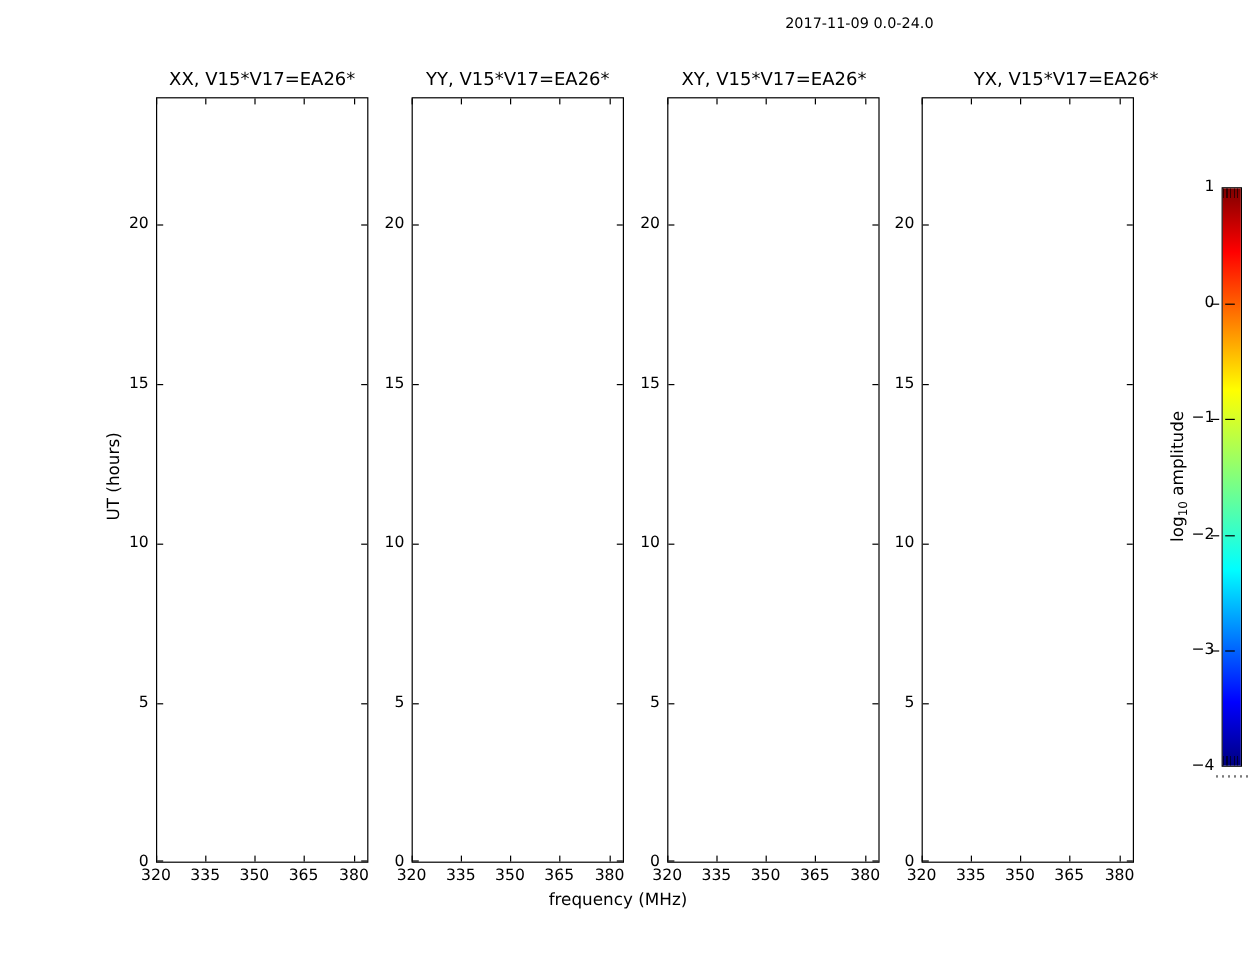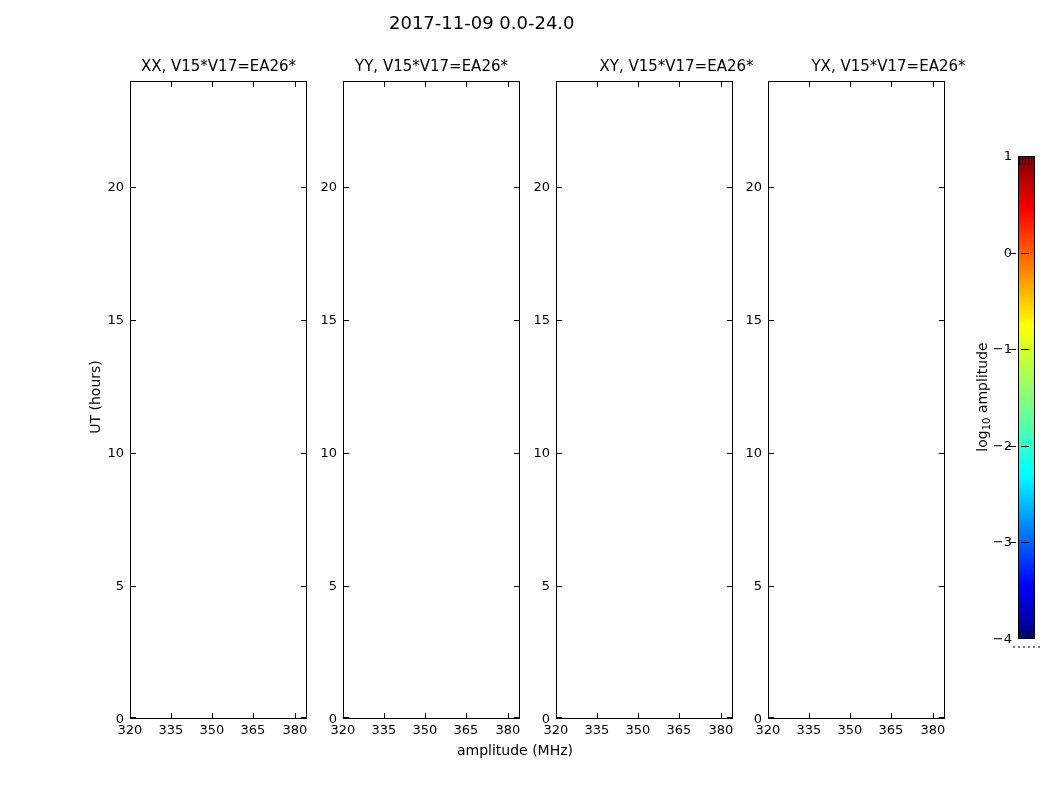--- a/index.html
+++ b/index.html
@@ -1,24 +1,24 @@
 <!DOCTYPE html>
 <html><head>
 <meta charset="utf-8">
 <style>
   html,body { margin:0; padding:0; background:#ffffff; }
   body { font-family:"DejaVu Sans","Liberation Sans",sans-serif; color:#000; }
   .fig { position:relative; width:1050px; height:800px; background:#fff; overflow:hidden; }
 
-  .fig-title { position:absolute; top:12px; left:389px; width:400px; text-align:left;
-               font-size:18px; white-space:nowrap; }
+  .fig-title { position:absolute; top:12px; left:378px; width:400px; text-align:right;
+               font-size:12px; white-space:nowrap; }
 
   .panel-title { position:absolute; top:57px; width:177px; text-align:center;
                  font-size:15px; white-space:nowrap; }
-  .pt0 { left:130px; } .pt1 { left:343px; } .pt2 { left:588px; } .pt3 { left:800px; }
+  .pt0 { left:130px; } .pt1 { left:343px; } .pt2 { left:545px;text-align:right; } .pt3 { left:800px; }
 
   .axes { position:absolute; border:1px solid #000; background:#fff; box-sizing:border-box; }
 
   .xticklab { position:absolute; top:722px; width:44px; margin-left:-22px; text-align:center;
               font-size:13px; line-height:15px; }
   .yticklab { position:absolute; width:34px; text-align:right; font-size:13px; line-height:16px; }
 
   .xlabel { position:absolute; top:742px; left:415px; width:200px; text-align:center;
             font-size:14px; white-space:nowrap; }
   .ylabel { position:absolute; left:95px; top:397px; transform:translate(-50%,-50%) rotate(-90deg);
@@ -170,21 +170,21 @@
       <div style="position: absolute; left: 939px; top: 453px; width: 5px; height: 1px; background: rgb(0, 0, 0);"></div>
       <div class="yticklab" style="position: absolute; left: 728px; top: 445px;">10</div>
       <div style="position: absolute; left: 769px; top: 320px; width: 5px; height: 1px; background: rgb(0, 0, 0);"></div>
       <div style="position: absolute; left: 939px; top: 320px; width: 5px; height: 1px; background: rgb(0, 0, 0);"></div>
       <div class="yticklab" style="position: absolute; left: 728px; top: 312px;">15</div>
       <div style="position: absolute; left: 769px; top: 187px; width: 5px; height: 1px; background: rgb(0, 0, 0);"></div>
       <div style="position: absolute; left: 939px; top: 187px; width: 5px; height: 1px; background: rgb(0, 0, 0);"></div>
       <div class="yticklab" style="position: absolute; left: 728px; top: 179px;">20</div>
     </div>
 
-  <div class="xlabel">amplitude (MHz)</div>
+  <div class="xlabel">frequency (MHz)</div>
   <div class="ylabel">UT (hours)</div>
 
   <div class="cb">
     <div class="cb-grad" id="cb-grad" style="background: linear-gradient(rgb(128, 0, 0) 0%, rgb(255, 0, 0) 11%, rgb(255, 255, 0) 35%, rgb(0, 255, 255) 66%, rgb(0, 0, 255) 89%, rgb(0, 0, 128) 100%);"></div>
     <div class="cb-hatch top"></div>
     <div class="cb-hatch bottom"></div>
   </div>
   <div class="cb-dots"></div>
   <div id="cb-ticks-root">
       <div class="cb-ticklab" style="position: absolute; left: 986px; top: 148px;">1</div>

